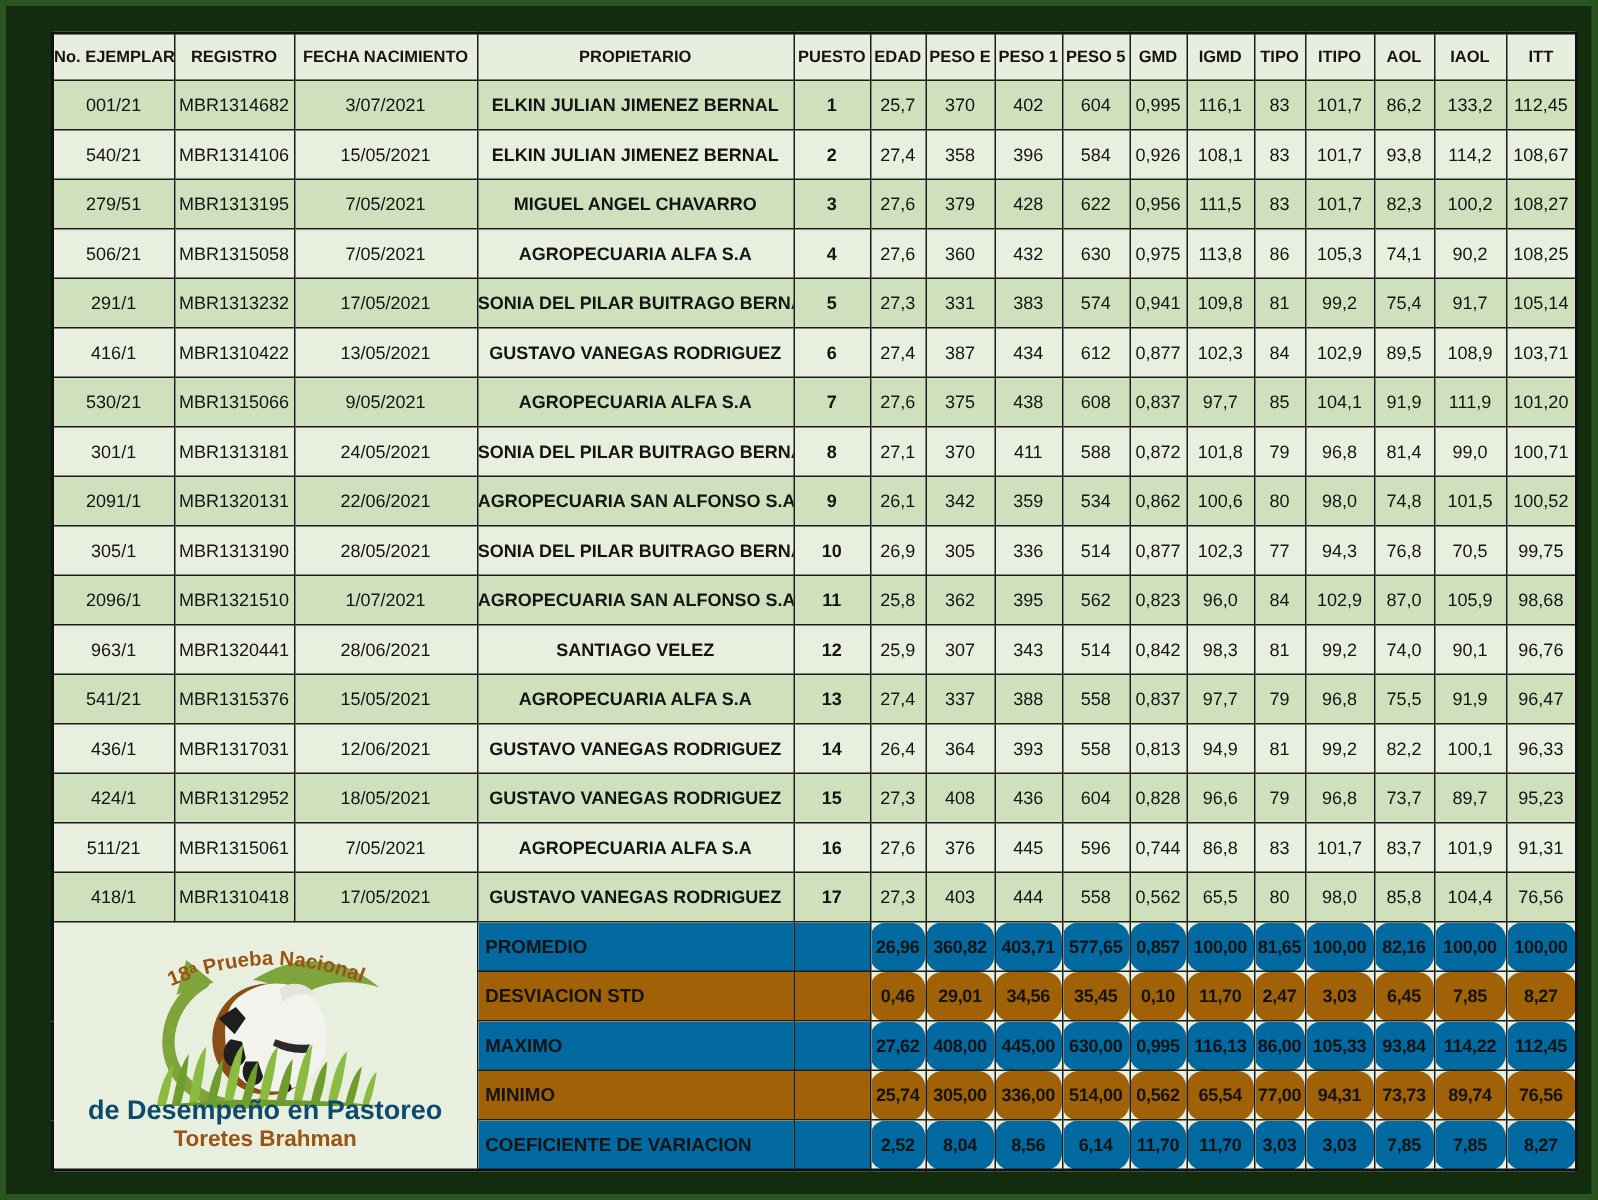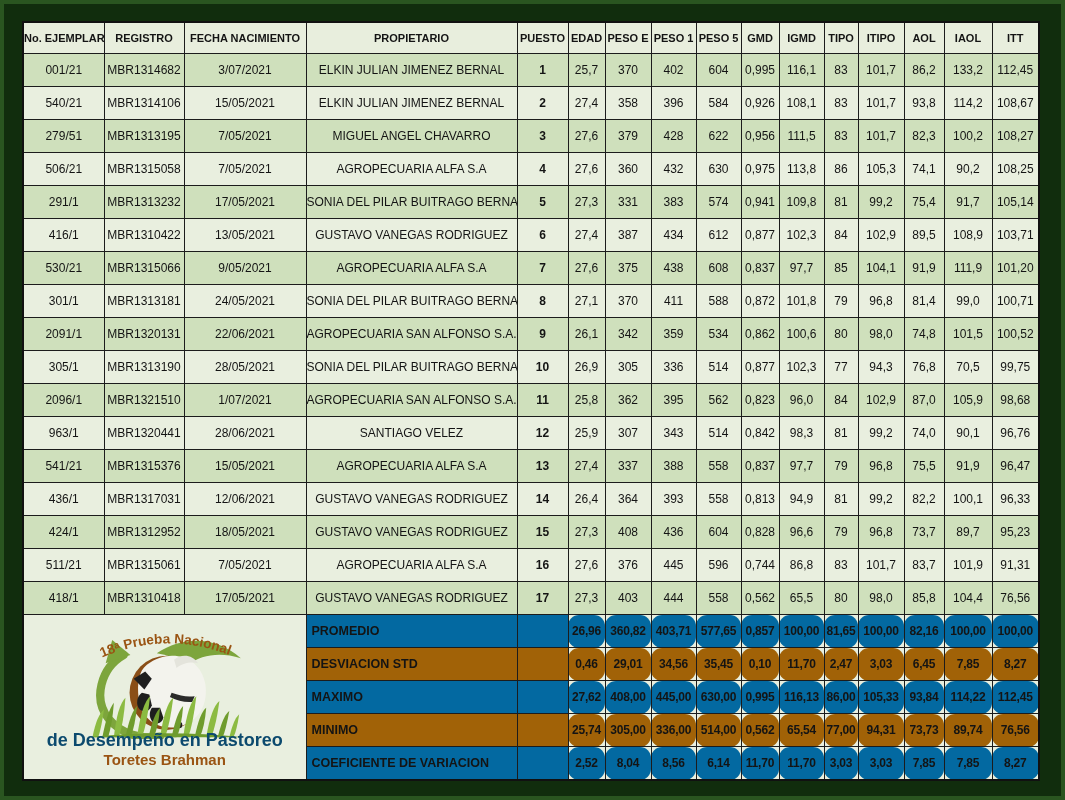--- a/index.html
+++ b/index.html
@@ -11,21 +11,21 @@
   }
   .frame{
     position:absolute;inset:0;
     width:1065px;height:800px;
     background:#112d0d;
     border:4px solid #2a5520;
     box-sizing:border-box;
   }
   table.perf{
     position:absolute;
-    left:18px;top:17px;
+    left:30px;top:17px;
     width:901px;height:758px;
     border-collapse:collapse;
     table-layout:fixed;
     background:#e9efdf;
     border:2.5px solid #111;
   }
   th,td{
     border:1.5px solid #1c1c1c;
     text-align:center;
     vertical-align:middle;
@@ -37,21 +37,21 @@
   thead th{
     background:#e8eedd;
     font-size:11px;
     font-weight:bold;
     height:30px;
   }
   tbody.data tr{height:33px;}
   tbody.data td{font-size:12px;}
   tr.r-dark td{background:#cfe0bc;}
   tr.r-light td{background:#e9efdf;}
-  td.c3{font-size:11px;font-weight:normal;}
+  td.c3{font-size:11px;font-weight:bold;}
   td.c4{font-weight:bold;}
   tbody.summary tr{height:33px;}
   tr.s-light td{background:#0369a1;}
   tr.s-dark td{background:#a16207;}
   td.s-label{
     font-size:12.5px;
     font-weight:bold;
     text-align:left;
     padding-left:5px;
   }

